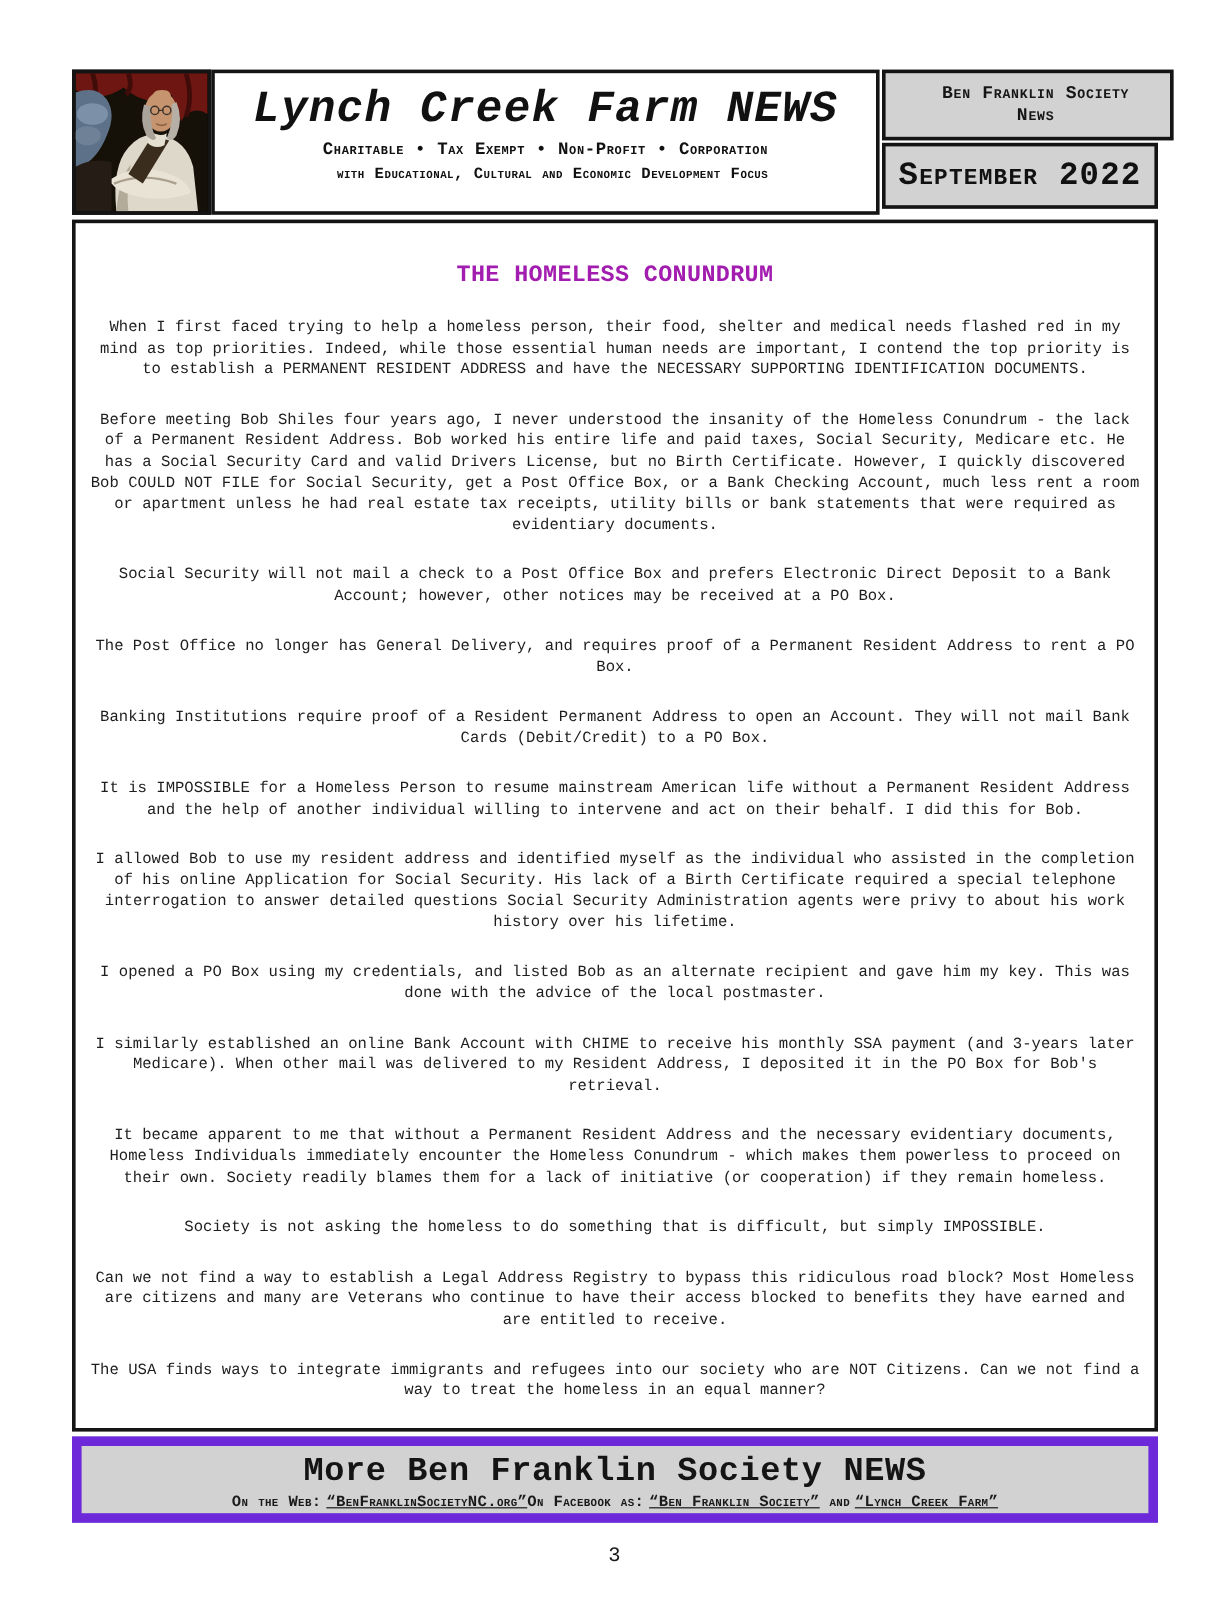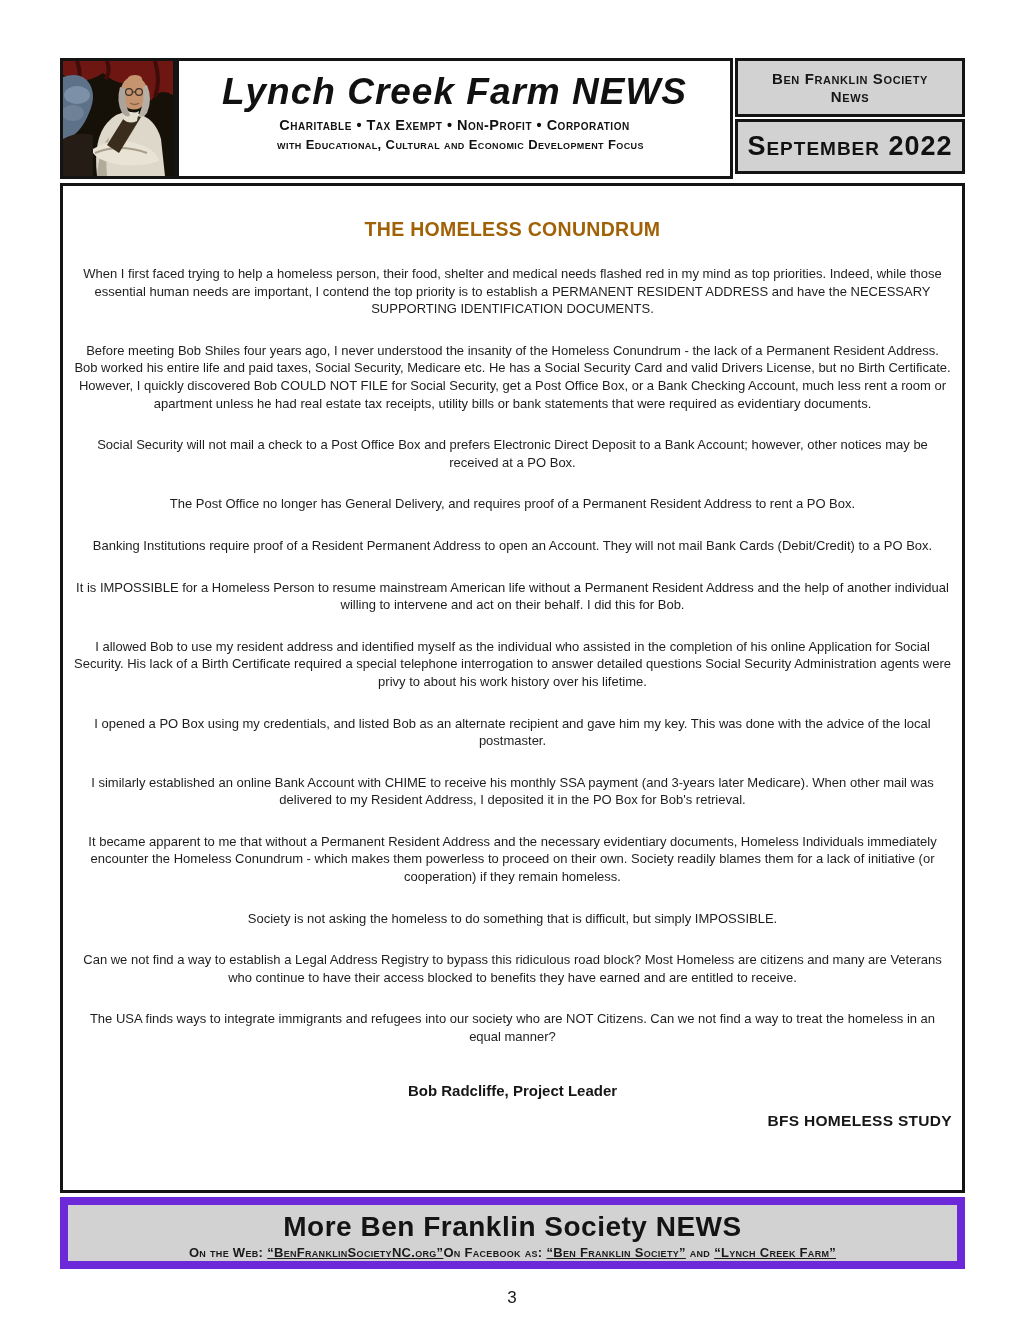--- a/index.html
+++ b/index.html
@@ -1,20 +1,20 @@
 <!DOCTYPE html>
 <html><head>
 <meta charset="utf-8">
 <style>
   html,body{margin:0;padding:0;background:#ffffff;}
   .page{
     position:relative;
     width:1024px;height:1335px;
     background:#ffffff;
-    font-family:Liberation Sans, sans-serif;
+    font-family:Liberation Mono, monospace;
     color:#1e1e1e;
     overflow:hidden;
   }
   
   .portrait-box{
     position:absolute;left:60px;top:58px;width:110px;height:115px;
     border:3px solid #141414;background:#0d0a08;
   }
   .portrait-box svg{display:block;width:100%;height:100%;}
   .masthead-box{
@@ -33,39 +33,39 @@
   }
   .masthead-sub2{
     font-variant:small-caps;font-weight:bold;font-size:13px;
     letter-spacing:.4px;color:#111;margin:4px 0 0 12px;
   }
   .society-box{
     position:absolute;left:735px;top:58px;width:224px;height:53px;
     border:3px solid #141414;background:#d2d2d2;
     display:flex;flex-direction:column;align-items:center;justify-content:center;
     font-variant:small-caps;font-weight:bold;font-size:15px;line-height:18px;
-    letter-spacing:.6px;color:#161616;text-align:center;
+    letter-spacing:.6px;color:#161616;text-align:center;padding-left:13px;
   }
   .issue-box{
     position:absolute;left:735px;top:119px;width:224px;height:49px;
     border:3px solid #141414;background:#d2d2d2;
     display:flex;align-items:center;justify-content:center;
     font-variant:small-caps;font-weight:bold;font-size:27px;
     letter-spacing:1px;color:#111;
   }
   
   .article-box{
     position:absolute;left:60px;top:183px;width:905px;height:1010px;
     border:3px solid #141414;background:#ffffff;
     box-sizing:border-box;
     padding:26px 10px 0 10px;
     text-align:center;
   }
   .article-title{
-    font-size:19.5px;font-weight:bold;color:#a16207;
+    font-size:19.5px;font-weight:bold;color:#a21caf;
     margin:6px 0 4px 0;letter-spacing:.3px;
   }
   .article-body p.para{
     font-size:13px;line-height:17.6px;color:#1e1e1e;
     margin:24px 0 0 0;
   }
   .signature{margin-top:36px;}
   .signature-name{font-size:15px;font-weight:bold;color:#161616;margin:0;}
   .signature-org{font-size:15.5px;font-weight:bold;color:#161616;margin:13px 0 0 0;letter-spacing:.3px;text-align:right;}
   

